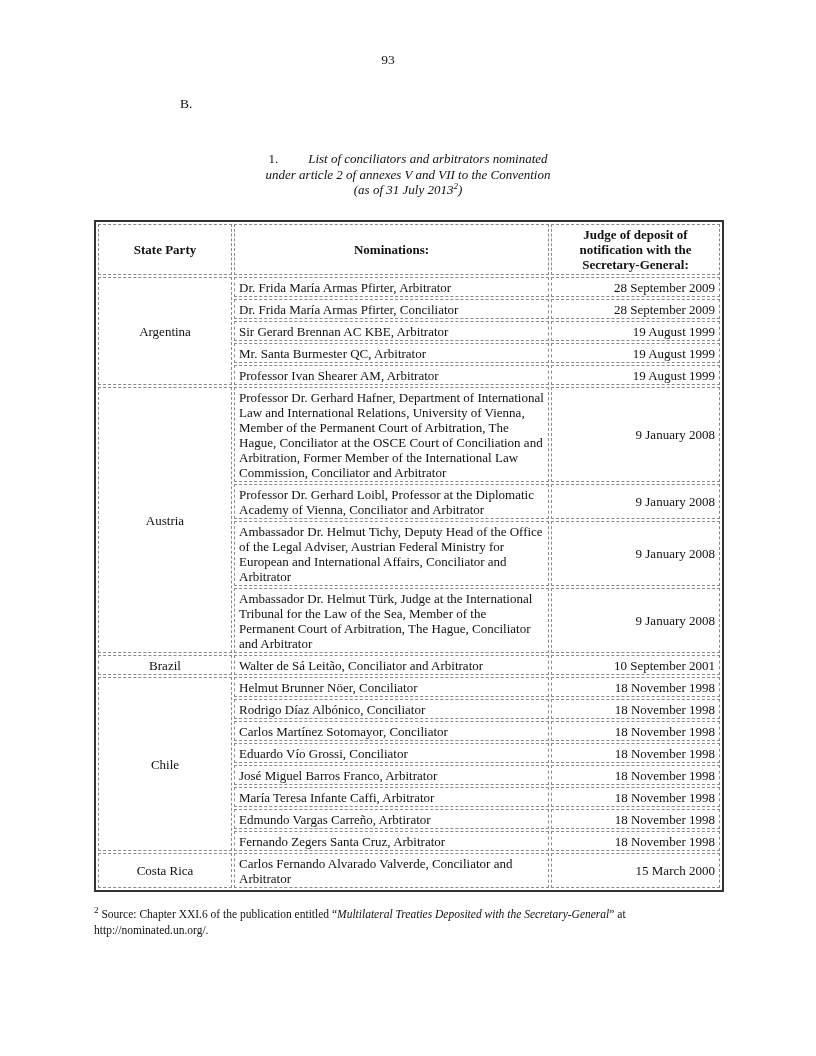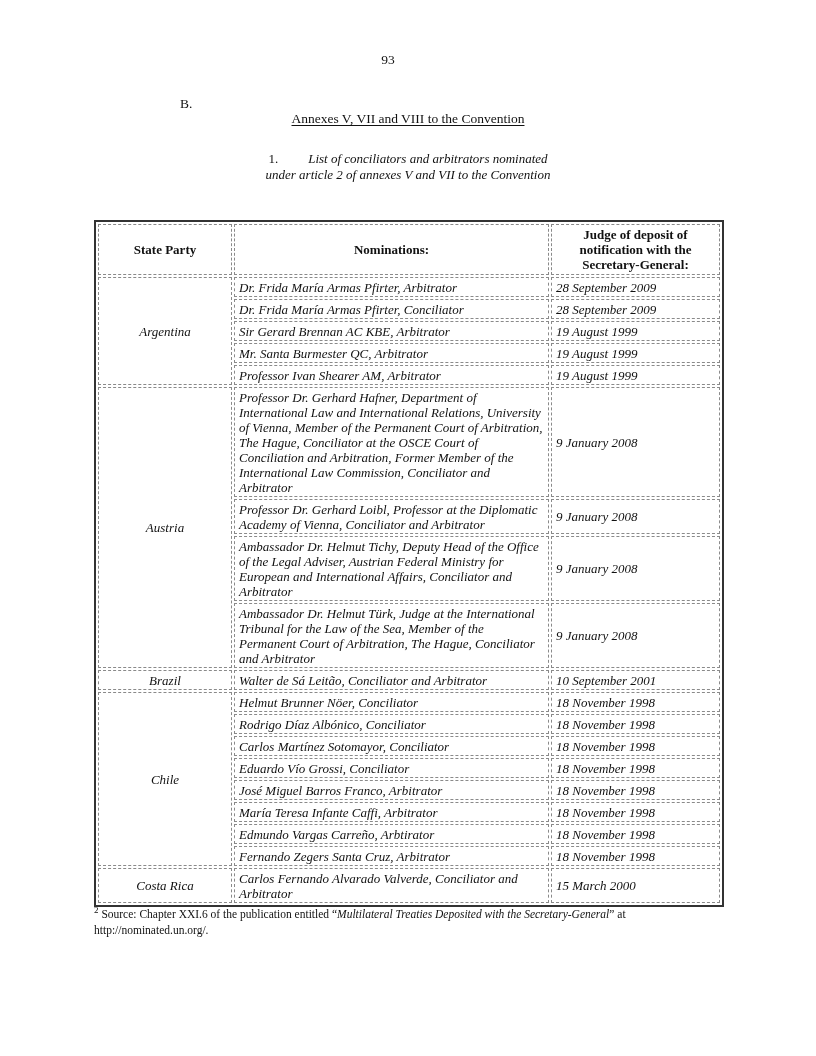--- a/index.html
+++ b/index.html
@@ -36,48 +36,48 @@
   }
   .nom-table th, .nom-table td {
     border: 1px dashed #8a8a8a;
     font-size: 13px; line-height: 15px;
     vertical-align: middle;
     overflow: hidden;
   }
   .nom-table th {
     font-weight: bold; text-align: center; padding: 2px 4px;
   }
-  .nom-table td { padding: 1.5px 4px; font-style: italic; }
+  .nom-table td { padding: 1.5px 4px; }
   td.state-cell { text-align: center; }
   td.nomination-cell { text-align: left; }
-  td.date-cell { text-align: left; }
+  td.date-cell { text-align: right; }
 
   .footnote {
     position: absolute; top: 906px; left: 94px; width: 616px;
     font-size: 11.5px; line-height: 16px;
   }
   .footnote .italic { font-style: italic; font-family: Liberation Serif, serif; }
   .footnote sup.small { font-size: 9px; }
 </style>
 </head>
 <body>
 
 <div class="page">
 
   <div class="page-number">93</div>
 
   <div class="heading-b">
     <span class="b-label">B.</span>
     <br>
-    <span class="u">Annexes V, VII and VIII to the Convention</span>
   </div>
 
   <div class="subheading">
     <div><span class="sub-num">1.</span><span>List of conciliators and arbitrators nominated</span></div>
     <div>under article 2 of annexes V and VII to the Convention</div>
+    <div><span>(as of 31 July 2013</span><sup class="small">2</sup><span>)</span></div>
   </div>
 
   <table class="nom-table">
     <colgroup>
       <col style="width:134px">
       <col style="width:315px">
       <col style="width:169px">
     </colgroup>
     <thead>
       <tr>

